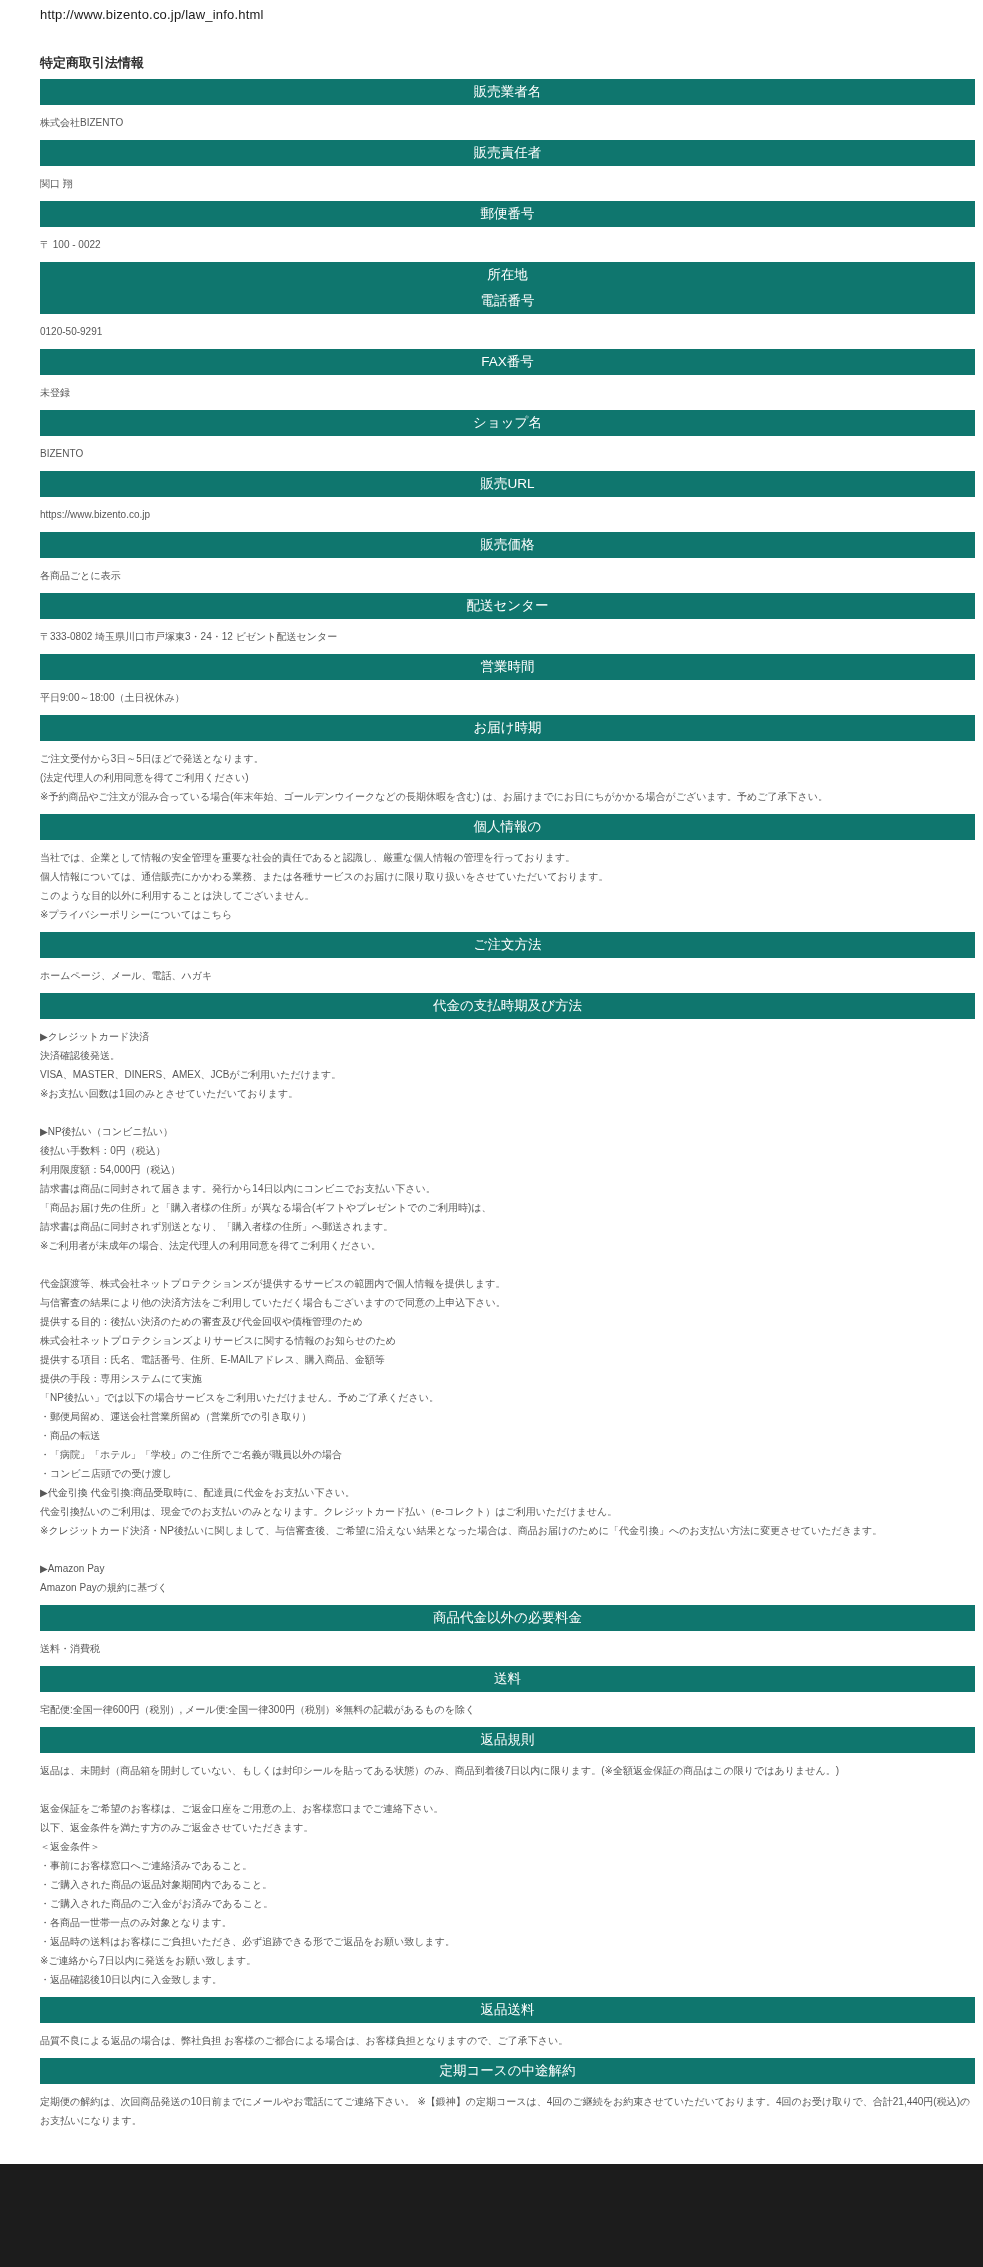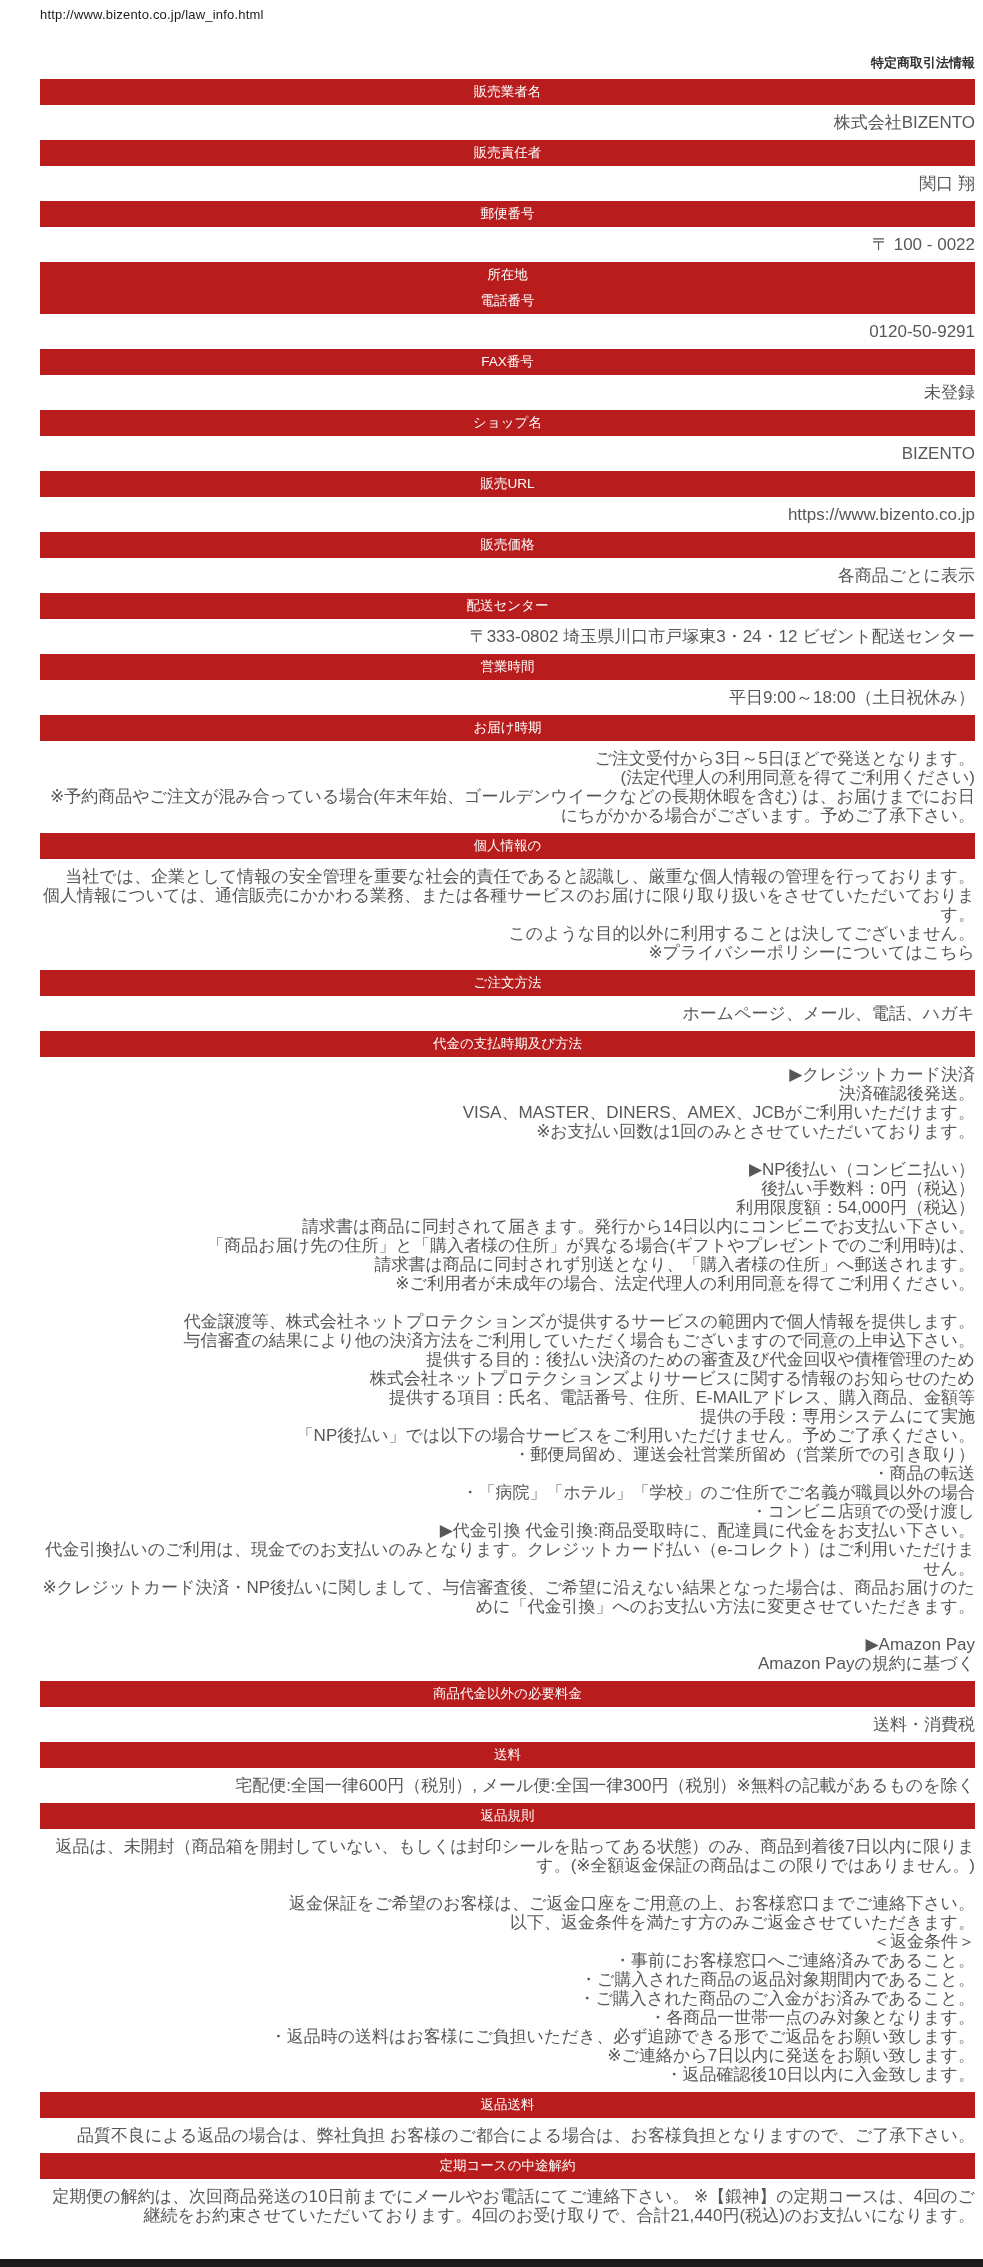--- a/index.html
+++ b/index.html
@@ -14,36 +14,34 @@
     font-size: 13px;
     color: #1a1a1a;
     padding: 7px 8px 0 8px;
     letter-spacing: 0.2px;
   }
   .law-title {
     font-size: 13px;
     font-weight: bold;
     color: #2e2e2e;
     margin: 32px 8px 7px 8px;
-    text-align: right;
   }
   .section-bar {
     margin: 0 8px;
-    background: #b91c1c;
+    background: #0f766e;
     color: #ffffff;
     height: 26px;
     line-height: 26px;
     text-align: center;
     font-size: 13.5px;
   }
   .section-body {
     margin: 8px 8px 8px 8px;
-    font-size: 17px;
+    font-size: 10px;
     color: #575757;
-    text-align: right;
   }
   .line {
     min-height: 19px;
     line-height: 19px;
   }
   .content { flex: 1 0 auto; padding-left: 32px; }
   .footer {
     flex-shrink: 0;
     margin-top: 26px;
     background: #1c1c1c;

